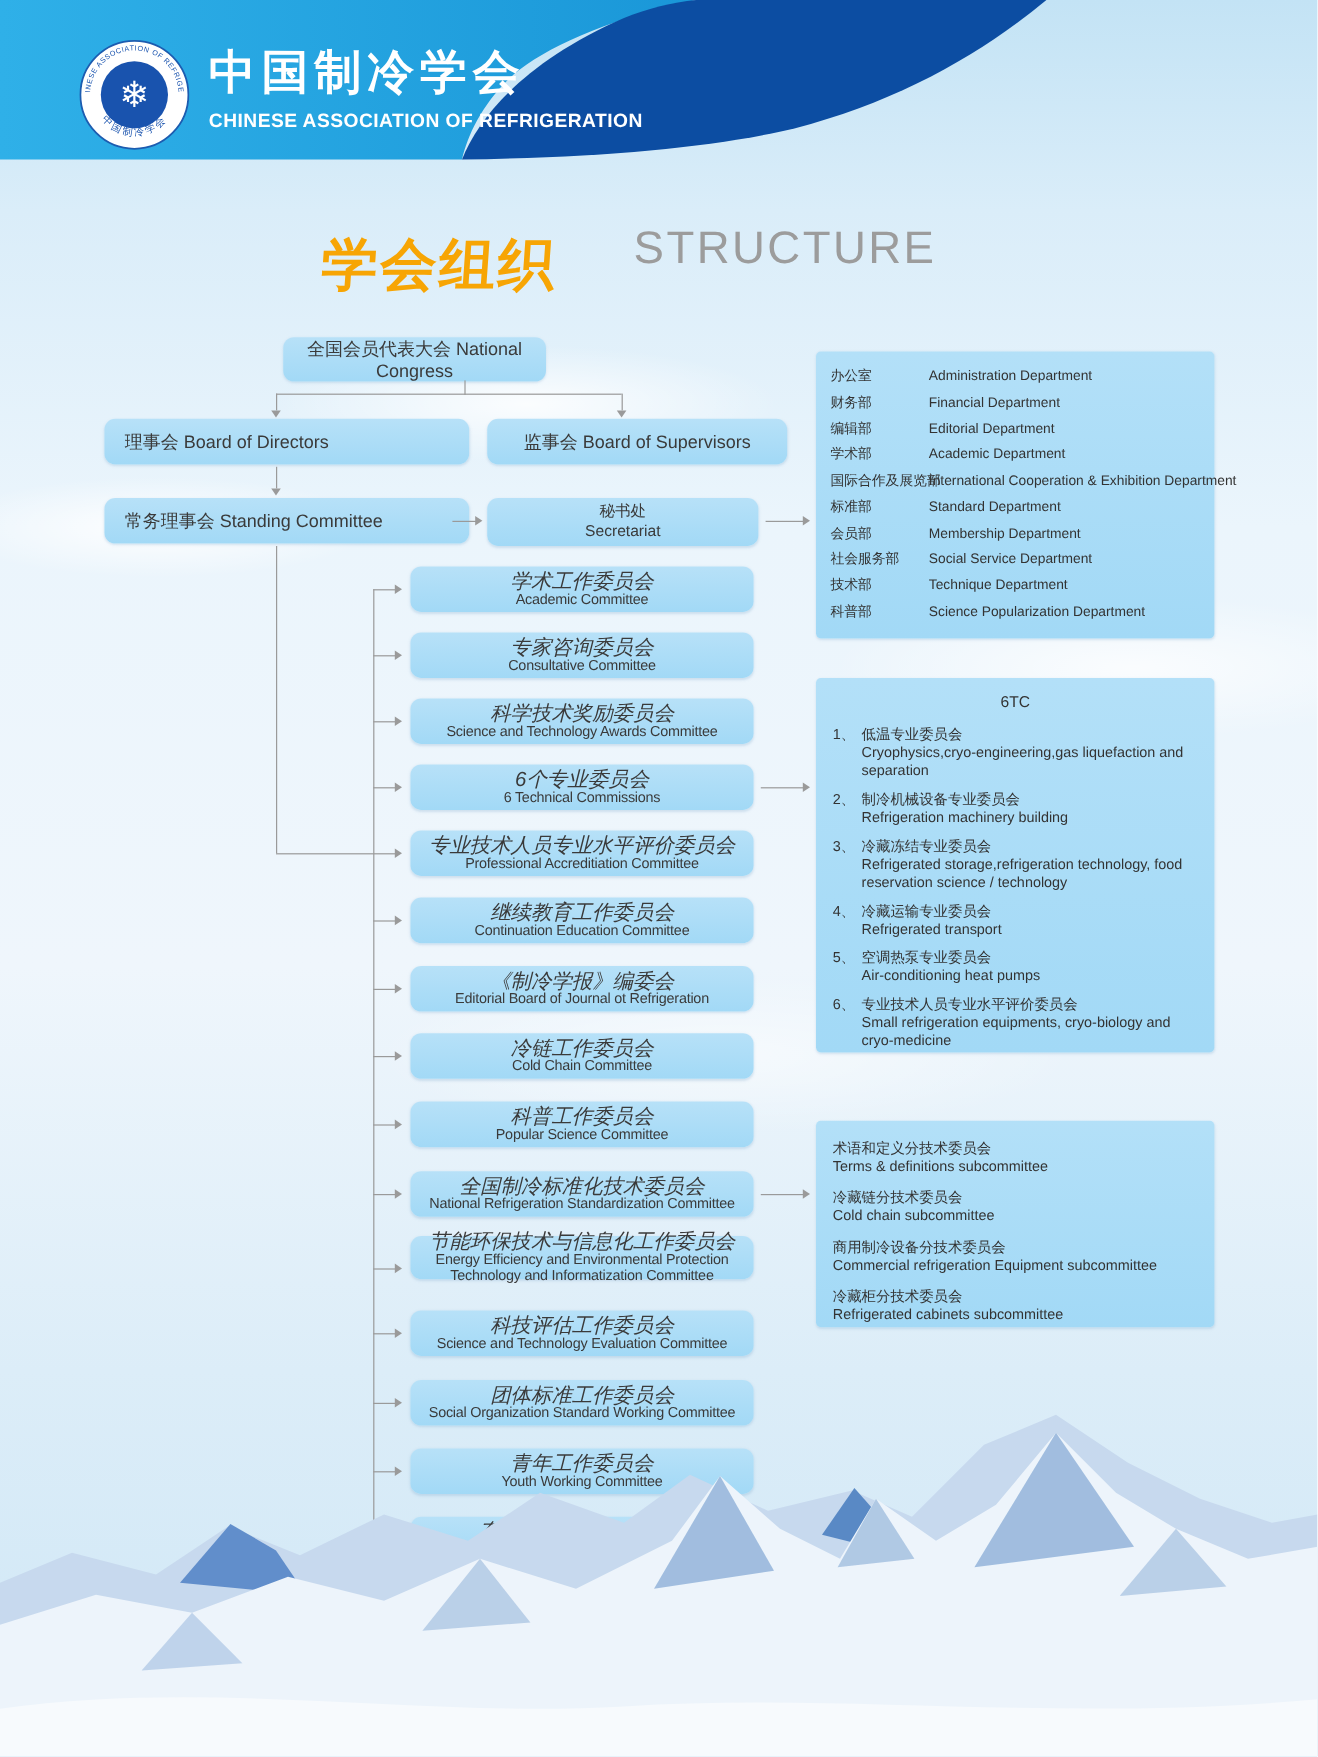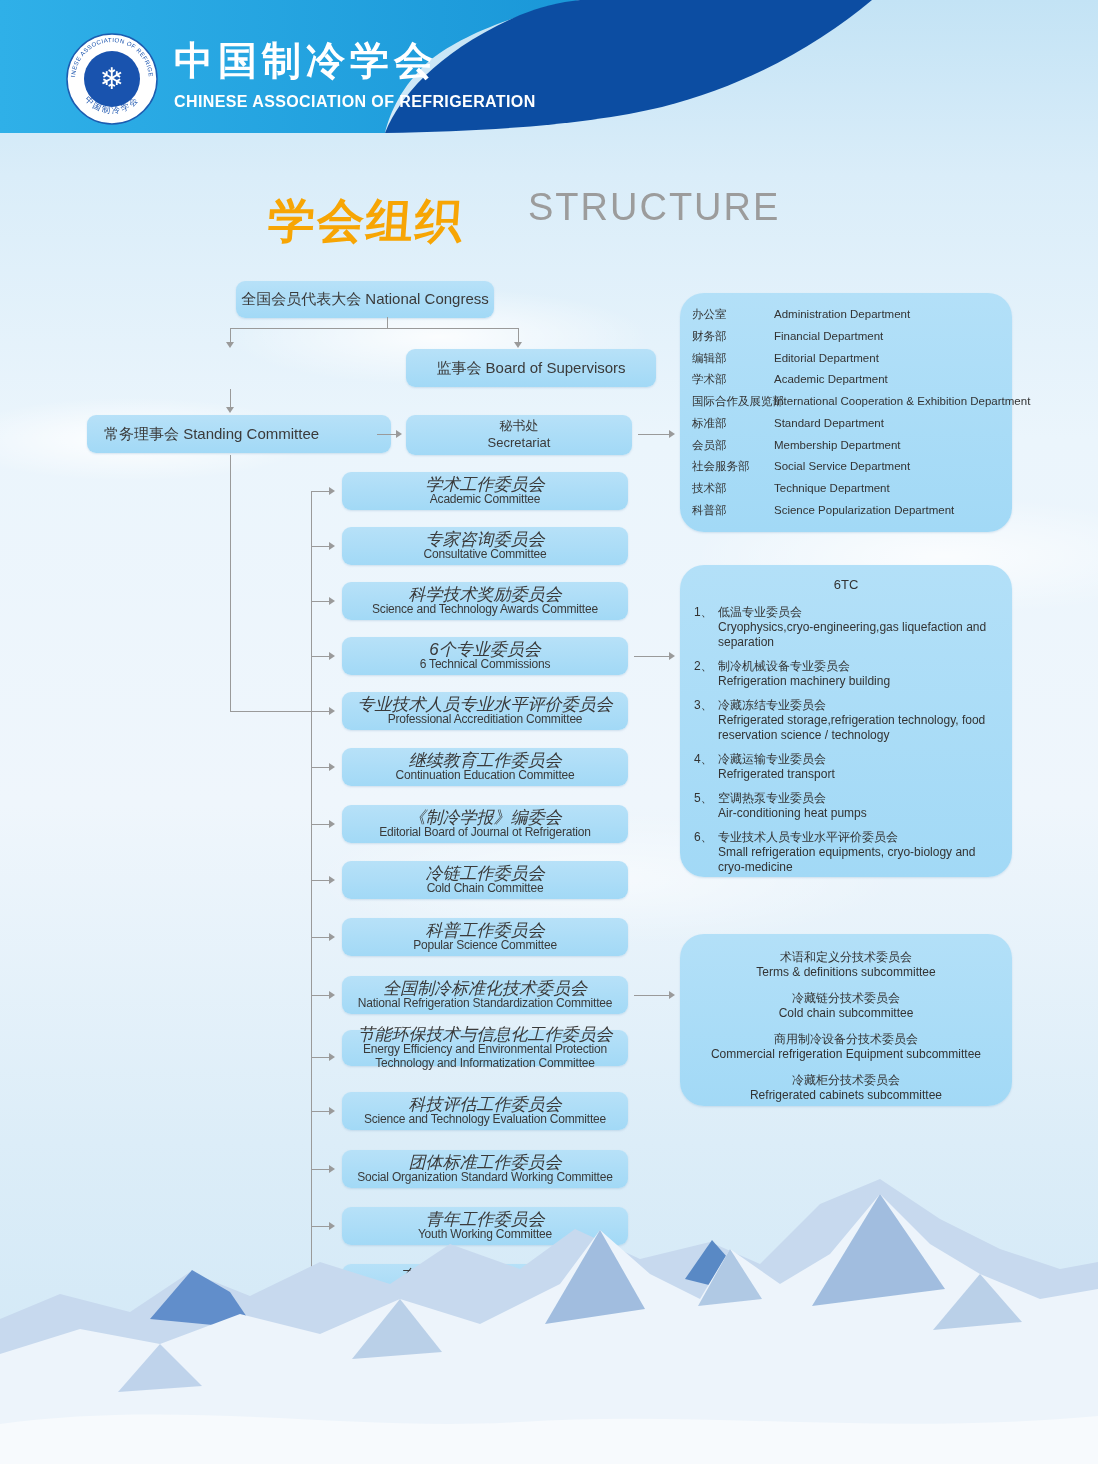--- a/index.html
+++ b/index.html
@@ -34,31 +34,31 @@
   .cbox{position:absolute;left:342px;width:286px;height:38px;
     background:linear-gradient(180deg,#b7e1f8,#a2d9f6);border-radius:9px;
     display:flex;flex-direction:column;justify-content:center;align-items:center;
     text-align:center;color:#3a3a3a;box-shadow:0 1px 2px rgba(110,160,200,.25);}
   .cbox .cn{font-size:17px;line-height:15px;font-style:italic;}
   .cbox .en{font-size:12px;line-height:14px;letter-spacing:-0.2px;}
   .cbox.h3{height:36px;}
   .cbox.wide{left:346px;width:290px;}
   
   .panel{position:absolute;left:680px;width:332px;background:linear-gradient(180deg,#b3e0f8,#a2d9f6);
-    border-radius:24px;box-sizing:border-box;color:#333;
+    border-radius:4px;box-sizing:border-box;color:#333;
     box-shadow:0 1px 2px rgba(110,160,200,.25);}
   #dept-panel{top:293px;height:239px;padding:15px 12px;display:flex;flex-direction:column;justify-content:space-between;}
   .drow{display:flex;white-space:nowrap;font-size:11.5px;line-height:13px;}
   .dcn{min-width:78px;margin-right:4px;}
   #tc-panel{top:565px;height:312px;padding:12px 14px 0 14px;}
   .tc-title{text-align:center;font-size:13px;margin-bottom:13px;}
   .titem{display:flex;margin-bottom:9px;font-size:12px;line-height:15px;}
   .tnum{flex:none;width:24px;}
   .tbody{flex:1;}
-  #sub-panel{top:934px;height:172px;padding:16px 14px 0 14px;text-align:center;}
+  #sub-panel{top:934px;height:172px;padding:16px 14px 0 14px;}
   .sitem{margin-bottom:11px;font-size:12px;line-height:15px;}
   
   .vl{position:absolute;width:1px;background:#9a9a9a;}
   .hl{position:absolute;height:1px;background:#9a9a9a;}
   .ar{position:absolute;width:0;height:0;border-top:4px solid transparent;
       border-bottom:4px solid transparent;border-left:6px solid #9a9a9a;}
   .ad{position:absolute;width:0;height:0;border-left:4px solid transparent;
       border-right:4px solid transparent;border-top:6px solid #9a9a9a;}
   
   #mountains{position:absolute;left:0;top:1134px;width:1098px;height:330px;}
@@ -98,21 +98,22 @@
     </div>
     <div class="brand">
       <div class="brand-cn">中国制冷学会</div>
       <div class="brand-en">CHINESE ASSOCIATION OF REFRIGERATION</div>
     </div>
   </div>
 
   <div class="ptitle-cn">学会组织</div>
   <div class="ptitle-en">STRUCTURE</div>
 
-  <div class="obox center" style="left:236px;top:281px;width:258px;height:37px;">全国会员代表大会  National Congress</div>
+  <div class="obox center" style="left:236px;top:281px;width:219px;height:37px;">全国会员代表大会  National Congress</div>
+  <div class="obox leftpad" style="left:87px;top:349px;width:287px;height:38px;">理事会  Board of Directors</div>
   <div class="obox center" style="left:406px;top:349px;width:250px;height:38px;">监事会  Board of Supervisors</div>
   <div class="obox leftpad" style="left:87px;top:415px;width:287px;height:38px;">常务理事会  Standing Committee</div>
   <div class="obox twoline" style="left:406px;top:415px;width:226px;height:40px;">
     <div>秘书处</div>
     <div>Secretariat</div>
   </div>
 
   <div class="cbox" style="top:472px">
     <div class="cn">学术工作委员会</div>
     <div class="en">Academic Committee</div>

